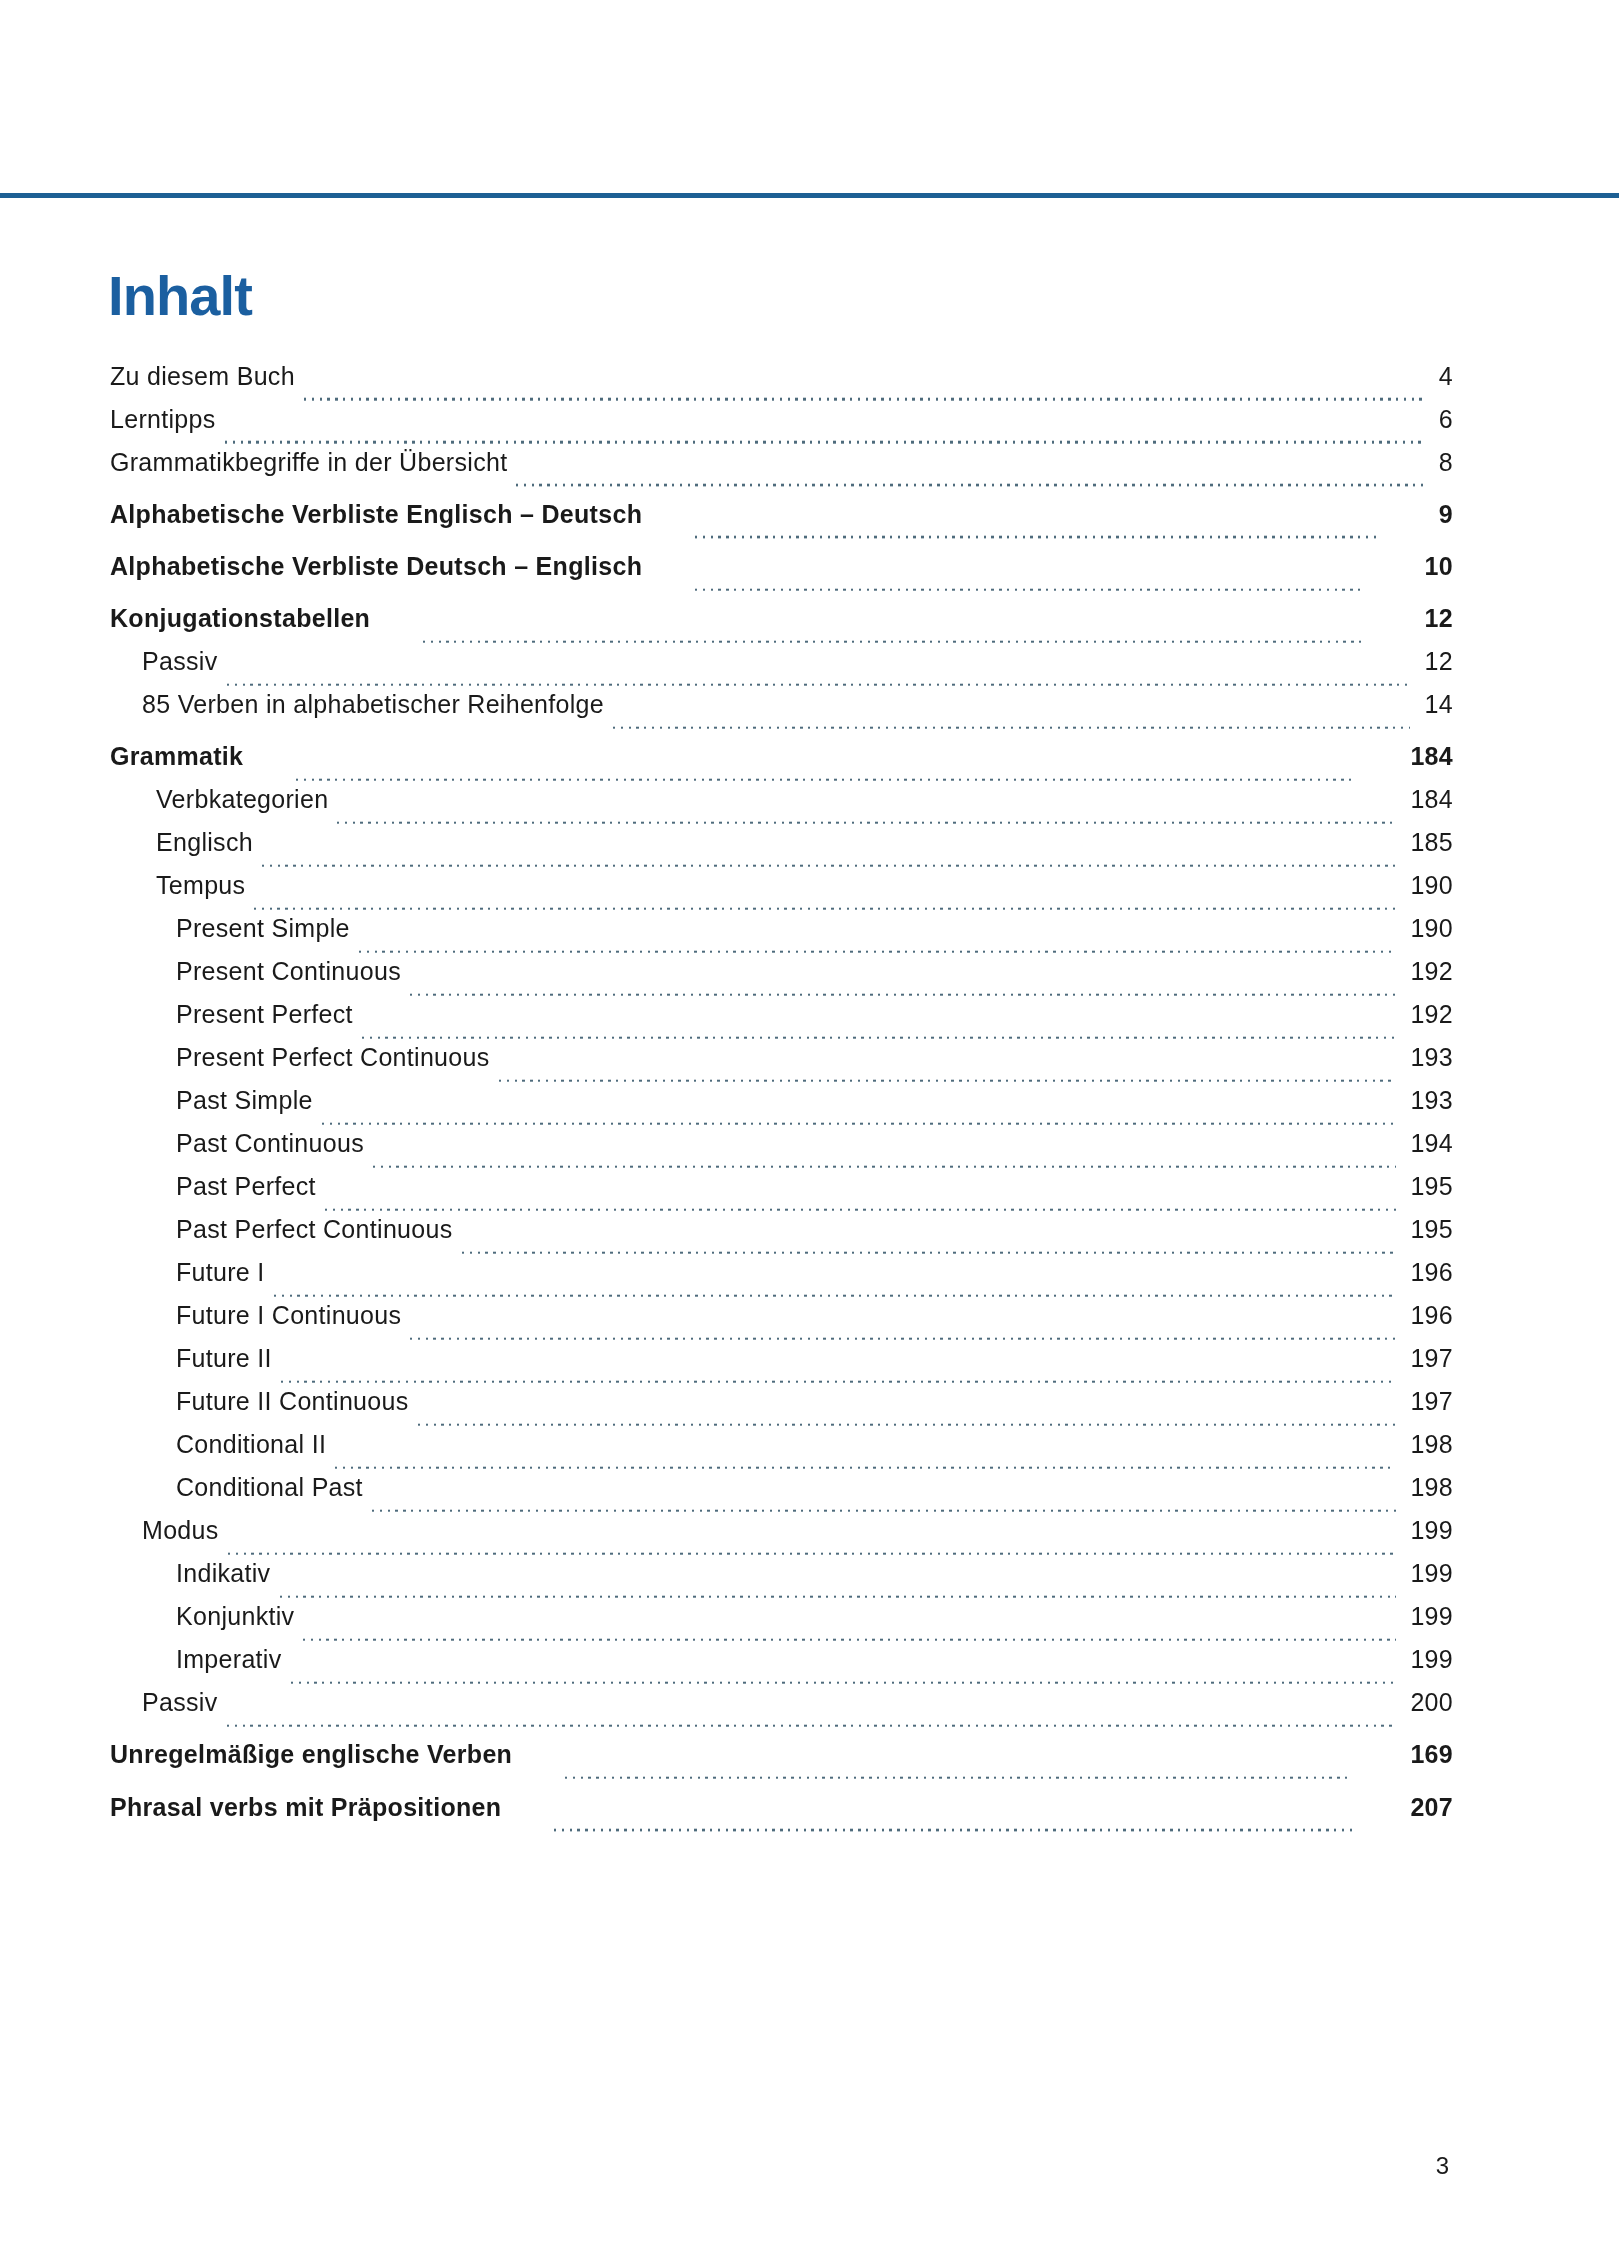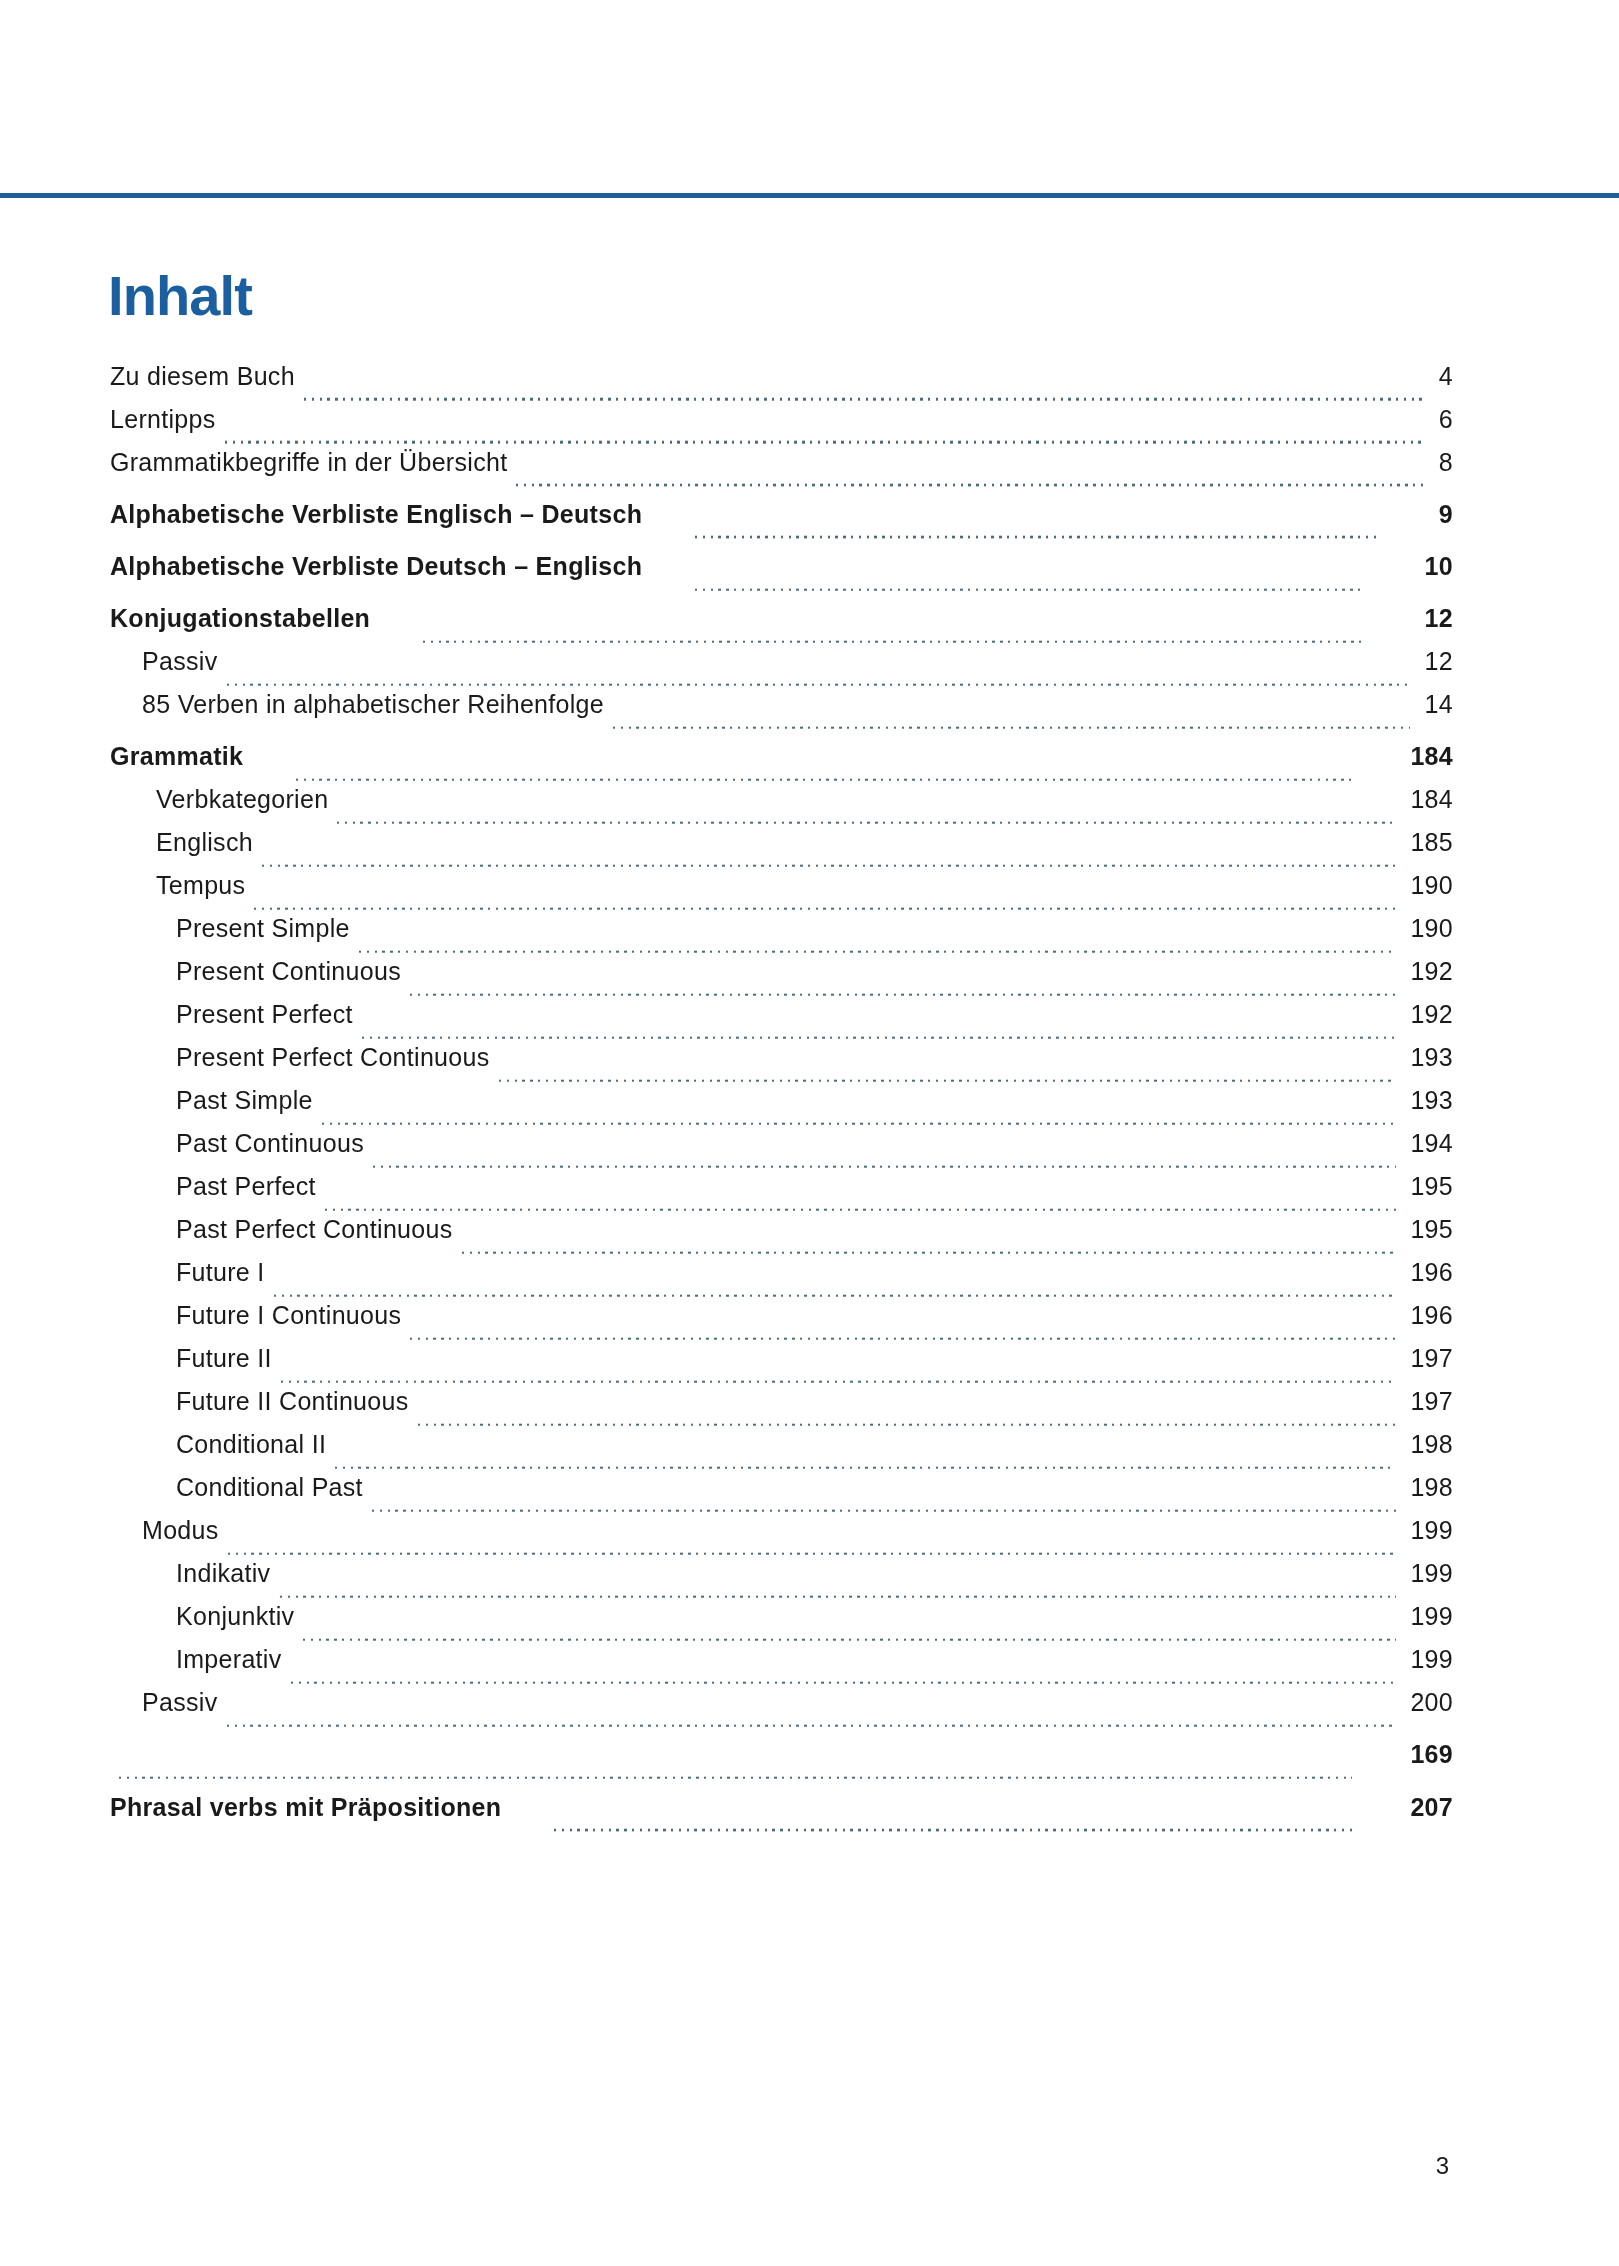--- a/index.html
+++ b/index.html
@@ -239,20 +239,21 @@
       <span class="label">Imperativ</span>
       <span class="leader"></span>
       <span class="num">199</span>
     </div>
     <div class="row lvl1">
       <span class="label">Passiv</span>
       <span class="leader"></span>
       <span class="num">200</span>
     </div>
     <div class="row lvl0 bold">
+      <span class="label">Unregelmäßige englische Verben</span>
       <span class="leader"></span>
       <span class="num">169</span>
     </div>
     <div class="row lvl0 bold">
       <span class="label"><span class="it">Phrasal verbs</span><span> mit Präpositionen</span></span>
       <span class="leader"></span>
       <span class="num">207</span>
     </div>
   </div>
 

